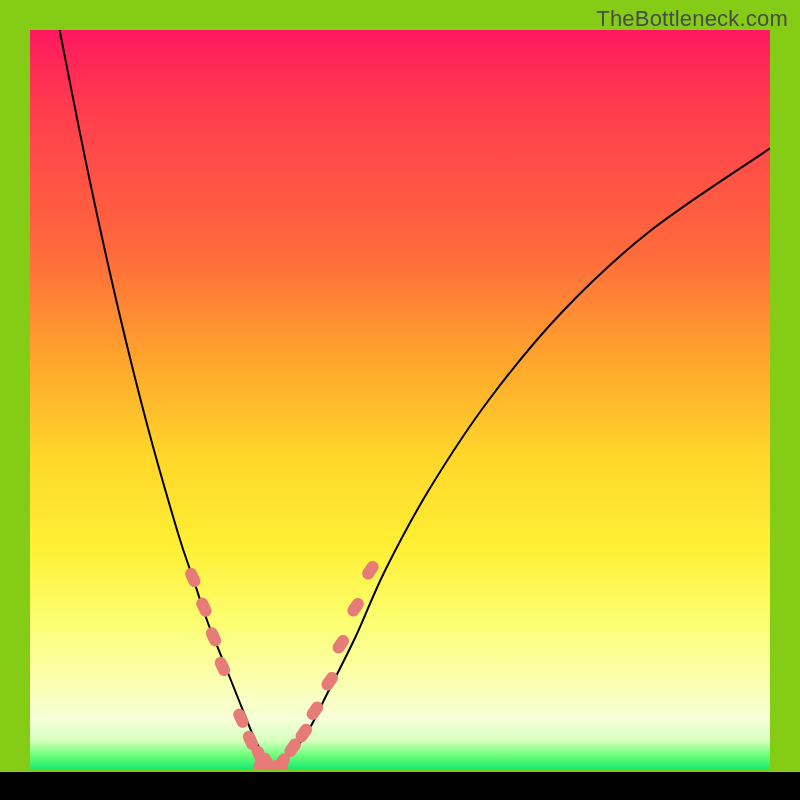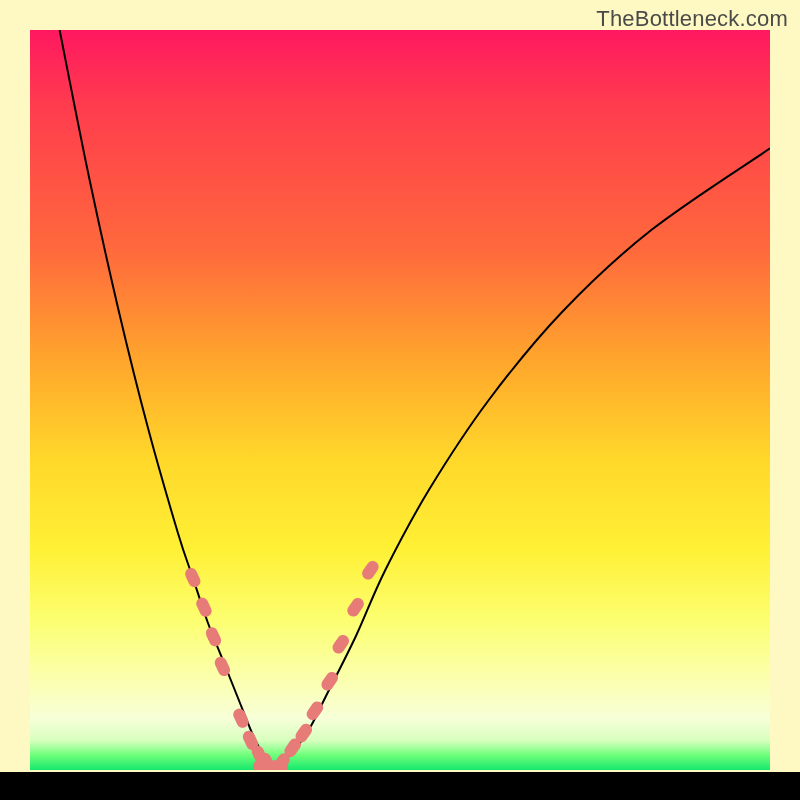--- a/index.html
+++ b/index.html
@@ -10,21 +10,21 @@
     background: #000;
     font-family: Arial, Helvetica, sans-serif;
     overflow: hidden;
   }
   .frame {
     position: absolute;
     left: 0;
     top: 0;
     width: 800px;
     height: 772px;
-    background: #fef9c3;
+    background: #84cc16;
   }
   .plot-area {
     position: absolute;
     left: 30px;
     top: 30px;
     width: 740px;
     height: 740px;
     
     background: linear-gradient(
       to bottom,

